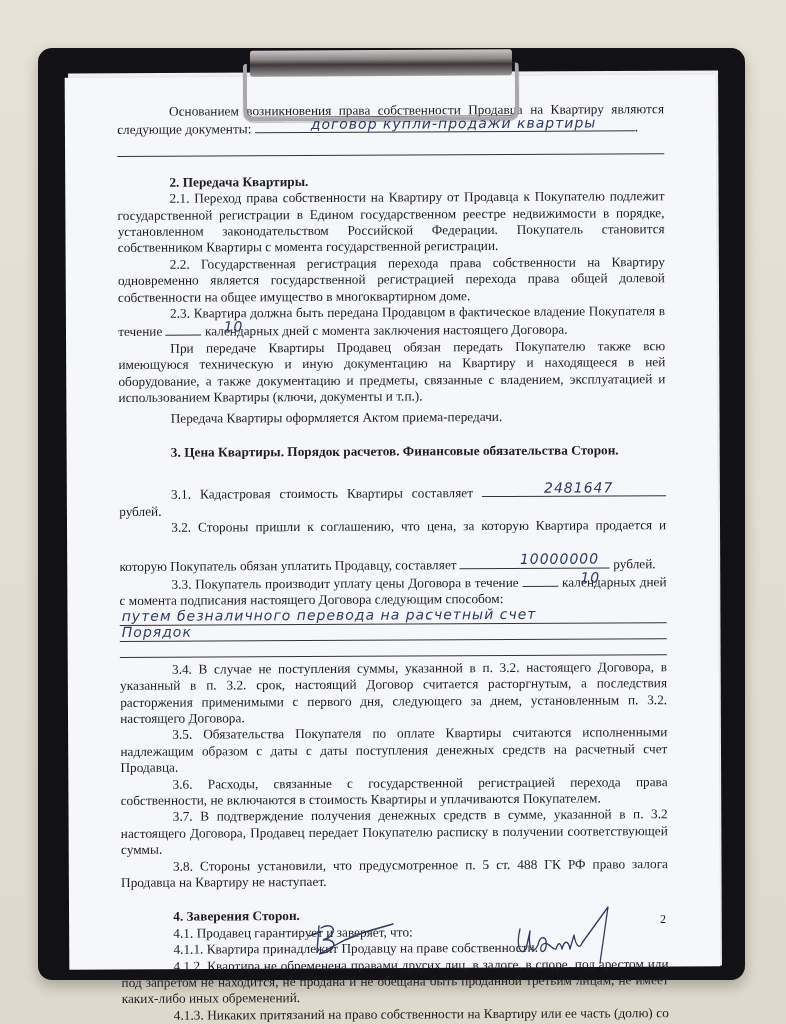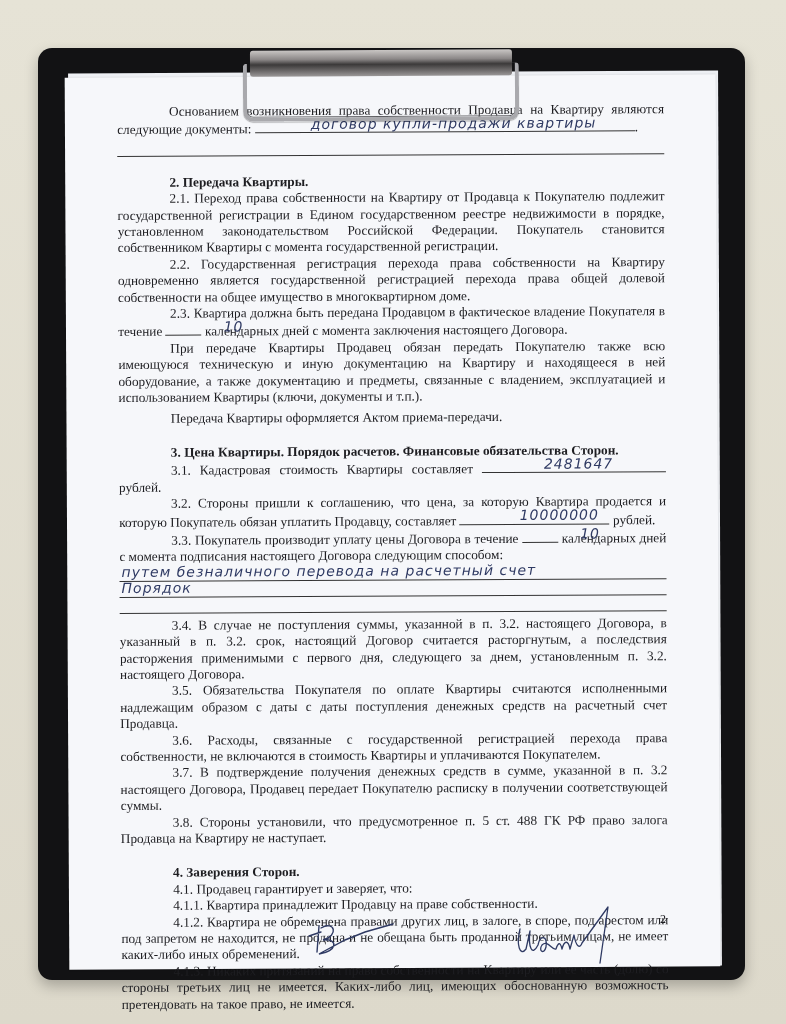--- a/index.html
+++ b/index.html
@@ -129,28 +129,28 @@
       <span class="hw" style="left:6px;">10</span>
     </span>
     <span>календарных дней с момента заключения настоящего Договора.</span>
   </div>
   <div class="p">При передаче Квартиры Продавец обязан передать Покупателю также всю имеющуюся техническую и иную документацию на Квартиру и находящееся в ней оборудование, а также документацию и предметы, связанные с владением, эксплуатацией и использованием Квартиры (ключи, документы и т.п.).</div>
   <div class="p" style="margin-top:4px;">Передача Квартиры оформляется Актом приема-передачи.</div>
 
   <div class="head">3. Цена Квартиры. Порядок расчетов. Финансовые обязательства Сторон.</div>
   <div class="p">
     <span>3.1. Кадастровая стоимость Квартиры составляет</span>
-    <span class="line-fill" style="width:184px;">
+    <span class="line-fill" style="width:184px;margin-top:24px;">
       <span class="hw" style="left:10px;">2481647</span>
     </span>
     <span>рублей.</span>
   </div>
   <div class="p">
     <span>3.2. Стороны пришли к соглашению, что цена, за которую Квартира продается и которую Покупатель обязан уплатить Продавцу, составляет</span>
-    <span class="line-fill" style="width:150px;">
+    <span class="line-fill" style="width:150px;margin-top:20px;">
       <span class="hw" style="left:8px;">10000000</span>
     </span>
     <span>рублей.</span>
   </div>
   <div class="p">
     <span>3.3. Покупатель производит уплату цены Договора в течение</span>
     <span class="line-fill" style="width:36px;">
       <span class="hw" style="left:6px;">10</span>
     </span>
     <span>календарных дней с момента подписания настоящего Договора следующим способом:</span>

